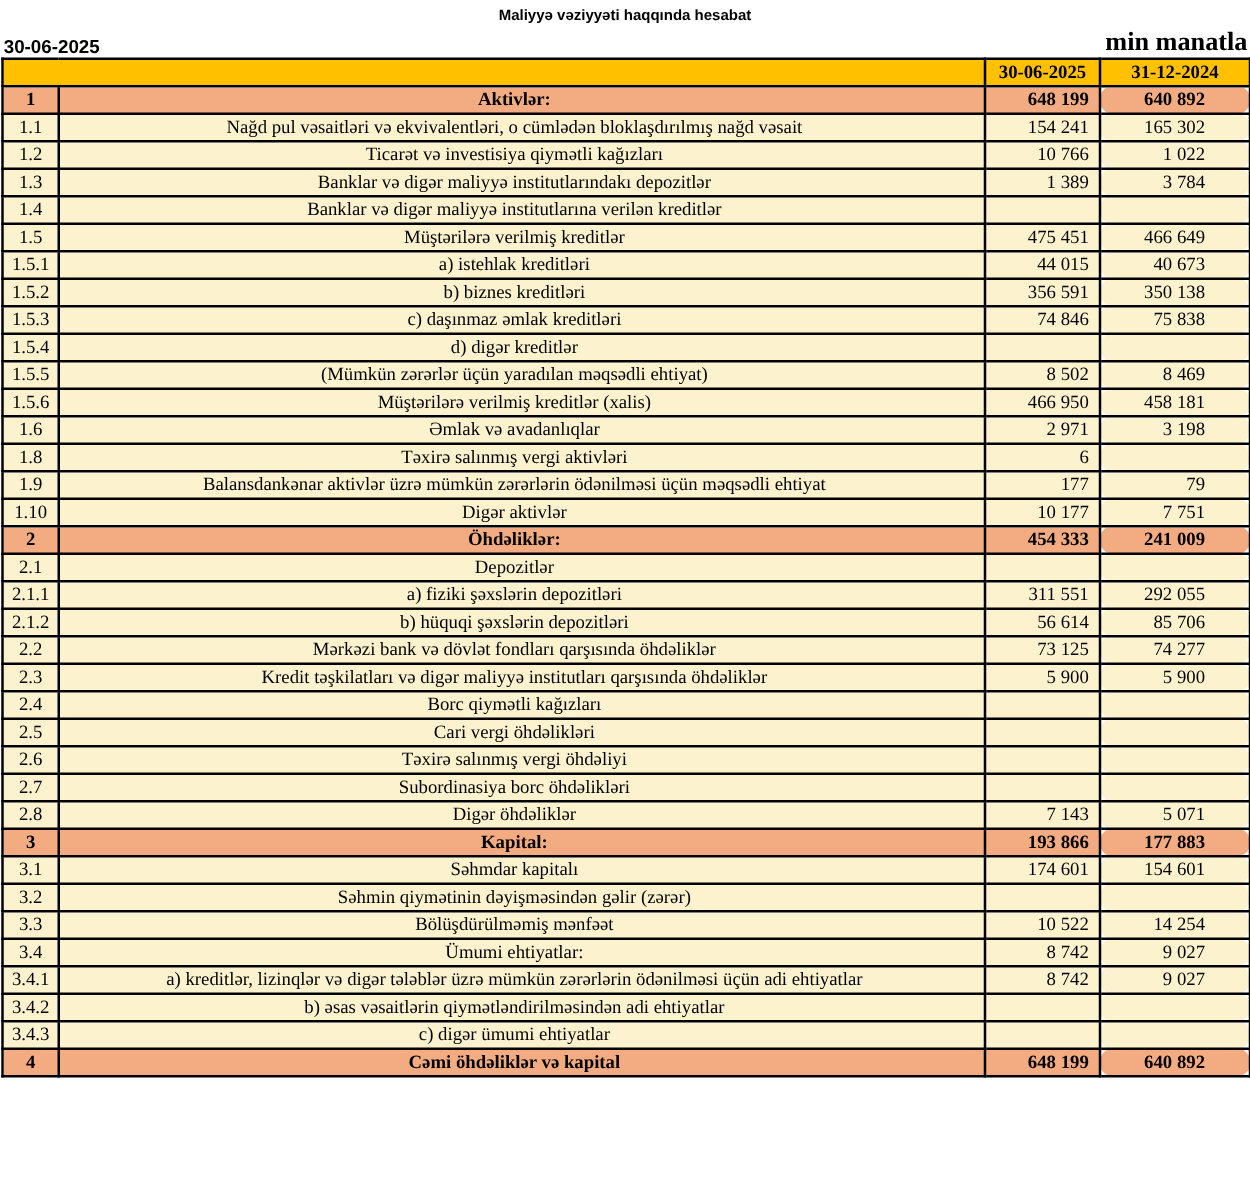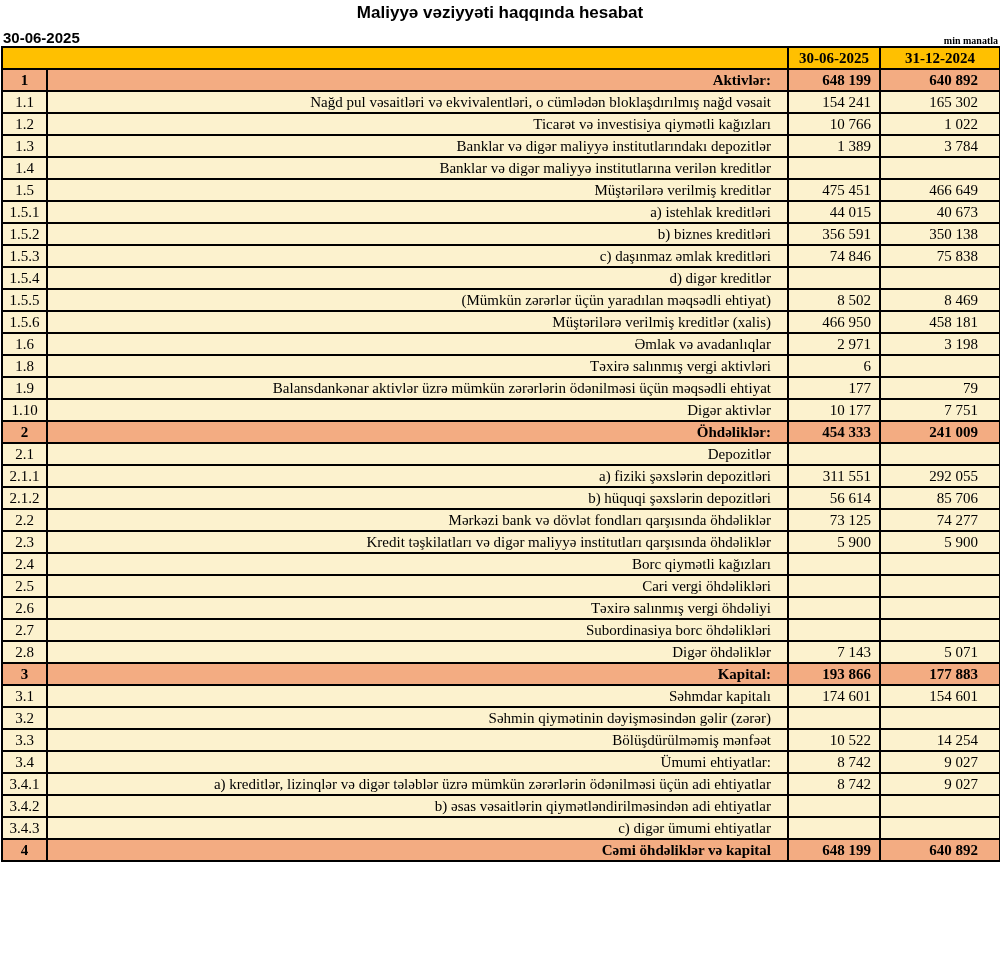--- a/index.html
+++ b/index.html
@@ -16,41 +16,41 @@
     width: 1000px;
     height: 960px;
     position: relative;
     background: #ffffff;
     overflow: hidden;
   }
   .report-title {
     text-align: center;
     font-family: "Liberation Sans", sans-serif;
     font-weight: bold;
-    font-size: 17px;
+    font-size: 12px;
     padding-top: 3px;
     height: 19px;
     line-height: 19px;
   }
   .subheader {
     display: flex;
     justify-content: space-between;
     align-items: flex-end;
     height: 24px;
     padding: 0 2px 0 3px;
   }
   .report-date {
     font-family: "Liberation Sans", sans-serif;
     font-weight: bold;
     font-size: 15px;
   }
   .unit-label {
     font-family: "Liberation Serif", serif;
     font-weight: bold;
-    font-size: 10px;
+    font-size: 21px;
   }
   table.fin {
     border-collapse: collapse;
     table-layout: fixed;
     width: 998px;
     margin-left: 1px;
   }
   table.fin col.c-no    { width: 45px; }
   table.fin col.c-label { width: 741px; }
   table.fin col.c-v1    { width: 92px; }
@@ -64,31 +64,32 @@
     overflow: hidden;
     white-space: nowrap;
     line-height: 20px;
   }
   tr.head-row td { border-top-width: 2px; }
   table.fin td.no-cell {
     text-align: center;
     padding: 0 1px;
   }
   table.fin td.label-cell {
-    text-align: right;
+    text-align: center;
     padding-left: 4px;
     padding-right: 16px;
   }
   table.fin td.v1-cell {
     text-align: right;
     padding-right: 8px;
   }
   table.fin td.v2-cell {
     text-align: right;
-    padding-right: 21px;
+    padding-right: 35px;
+    border-radius: 10px;
   }
   tr.row-normal td { background: var(--cream); }
   tr.row-section td {
     background: var(--salmon);
     font-weight: bold;
   }
   tr.row-boldvals td { background: var(--cream); margin-left: 16px; }
   tr.row-boldvals td.v1-cell,
   tr.row-boldvals td.v2-cell { font-weight: normal; }
   tr.head-row td {

